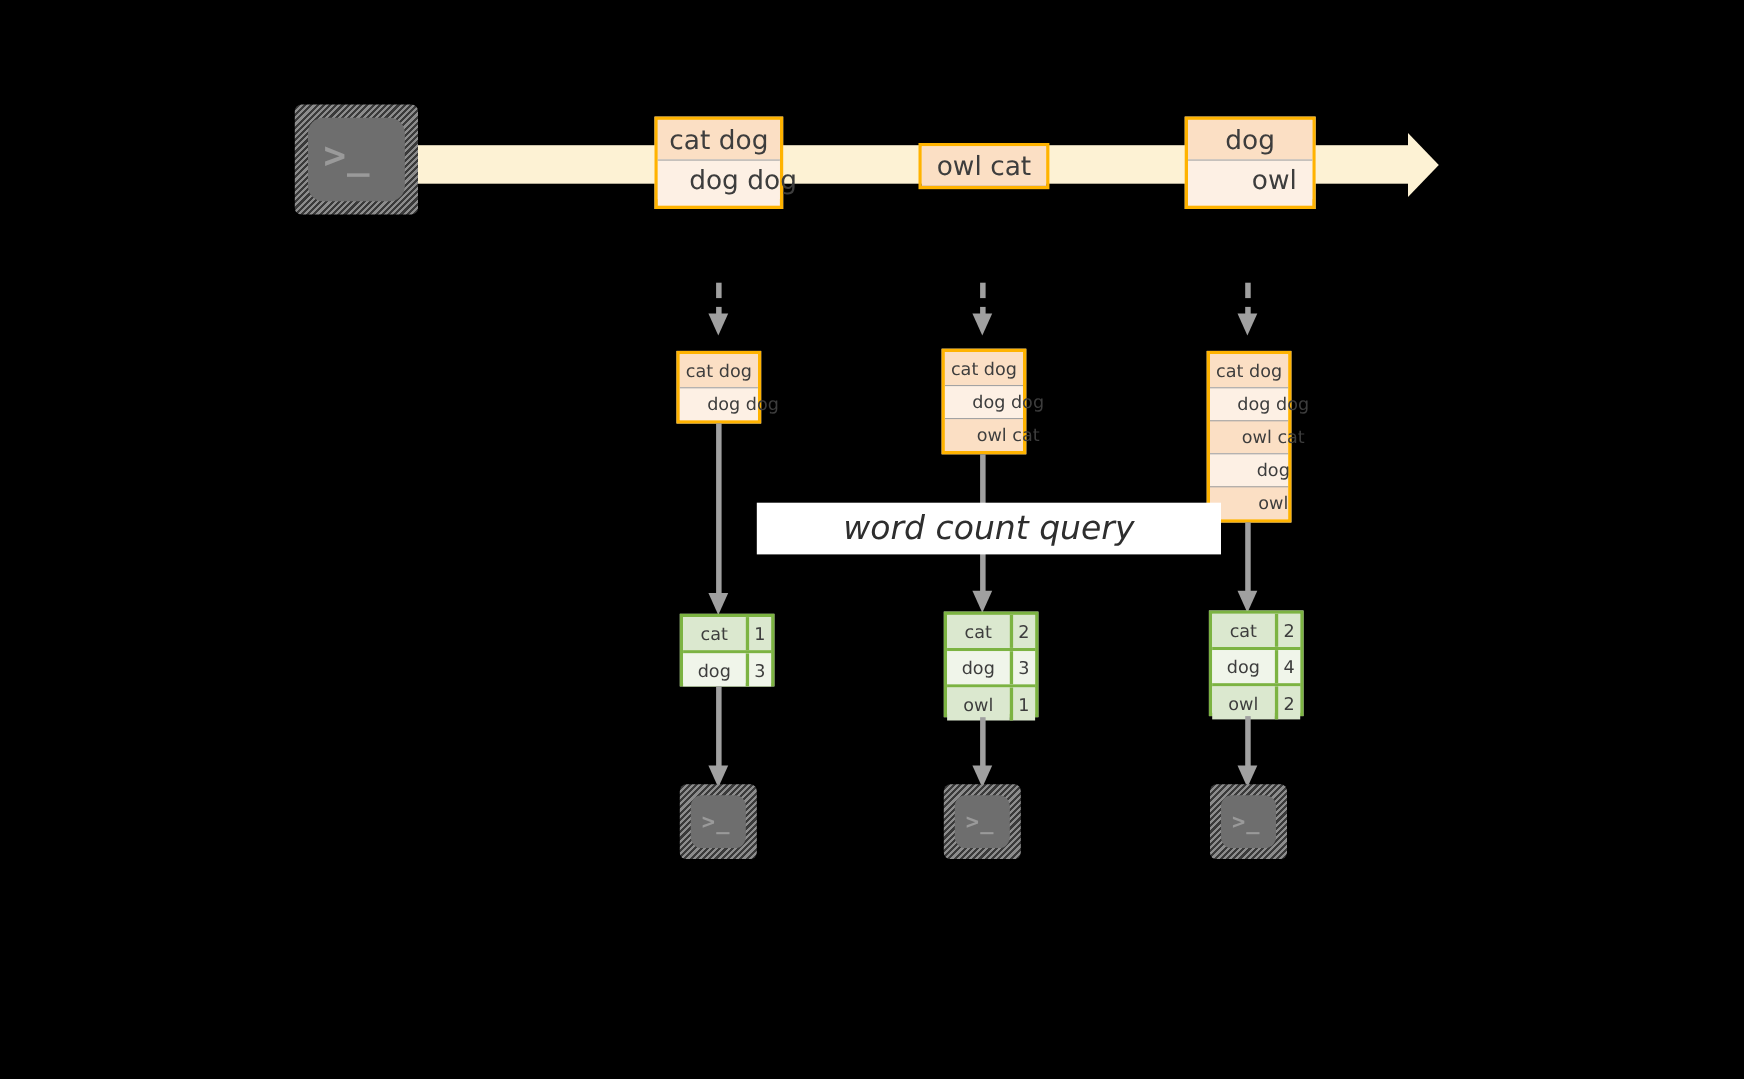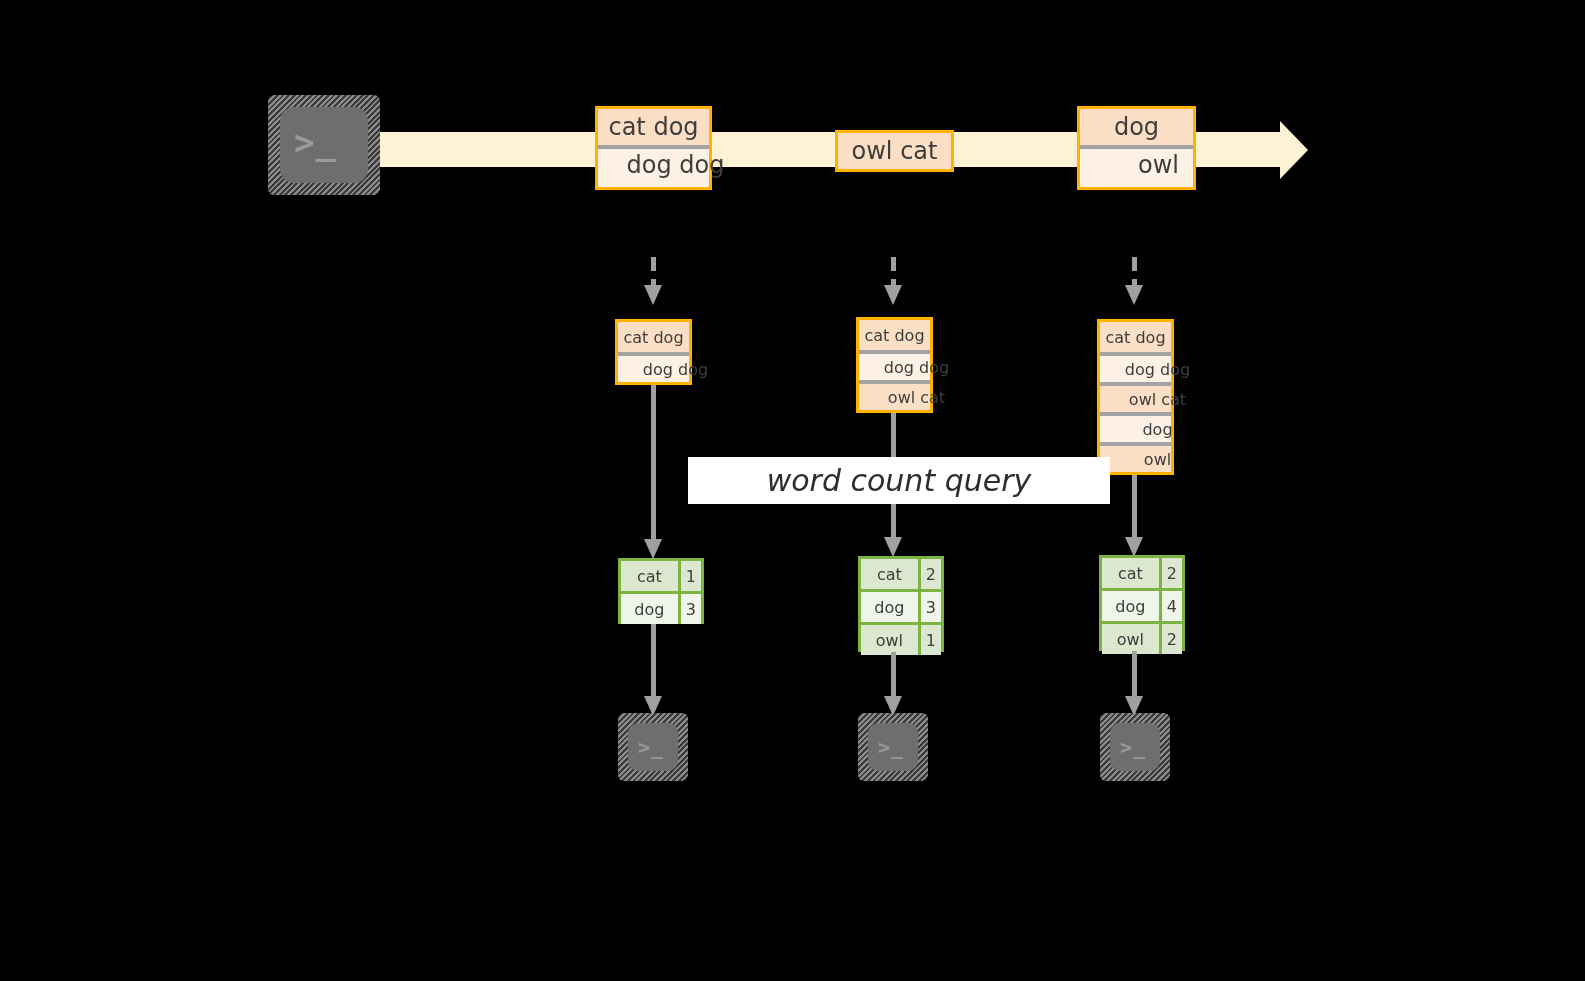--- a/index.html
+++ b/index.html
@@ -72,21 +72,21 @@
   .rec .row {
     box-sizing: border-box;
     display: flex;
     align-items: center;
     justify-content: center;
     color: #3d3d3d;
     white-space: nowrap;
   }
   .rec .row.shade-a { background: #fbdfc4; }
   .rec .row.shade-b { background: #fdf0e4; }
-  .rec .row + .row { border-top: 4px solid #a3a3a3; padding-left: 44px; }
+  .rec .row + .row { border-top: 1px solid #a3a3a3; padding-left: 44px; }
 
   .rec.timeline-big .row { height: 36px; font-size: 24px; }
   .rec.stack .row { height: 30px; font-size: 16px; }
 
   
   .tbl {
     position: absolute;
     box-sizing: border-box;
     border: 3px solid #7cb342;
     background: #eef4e8;

